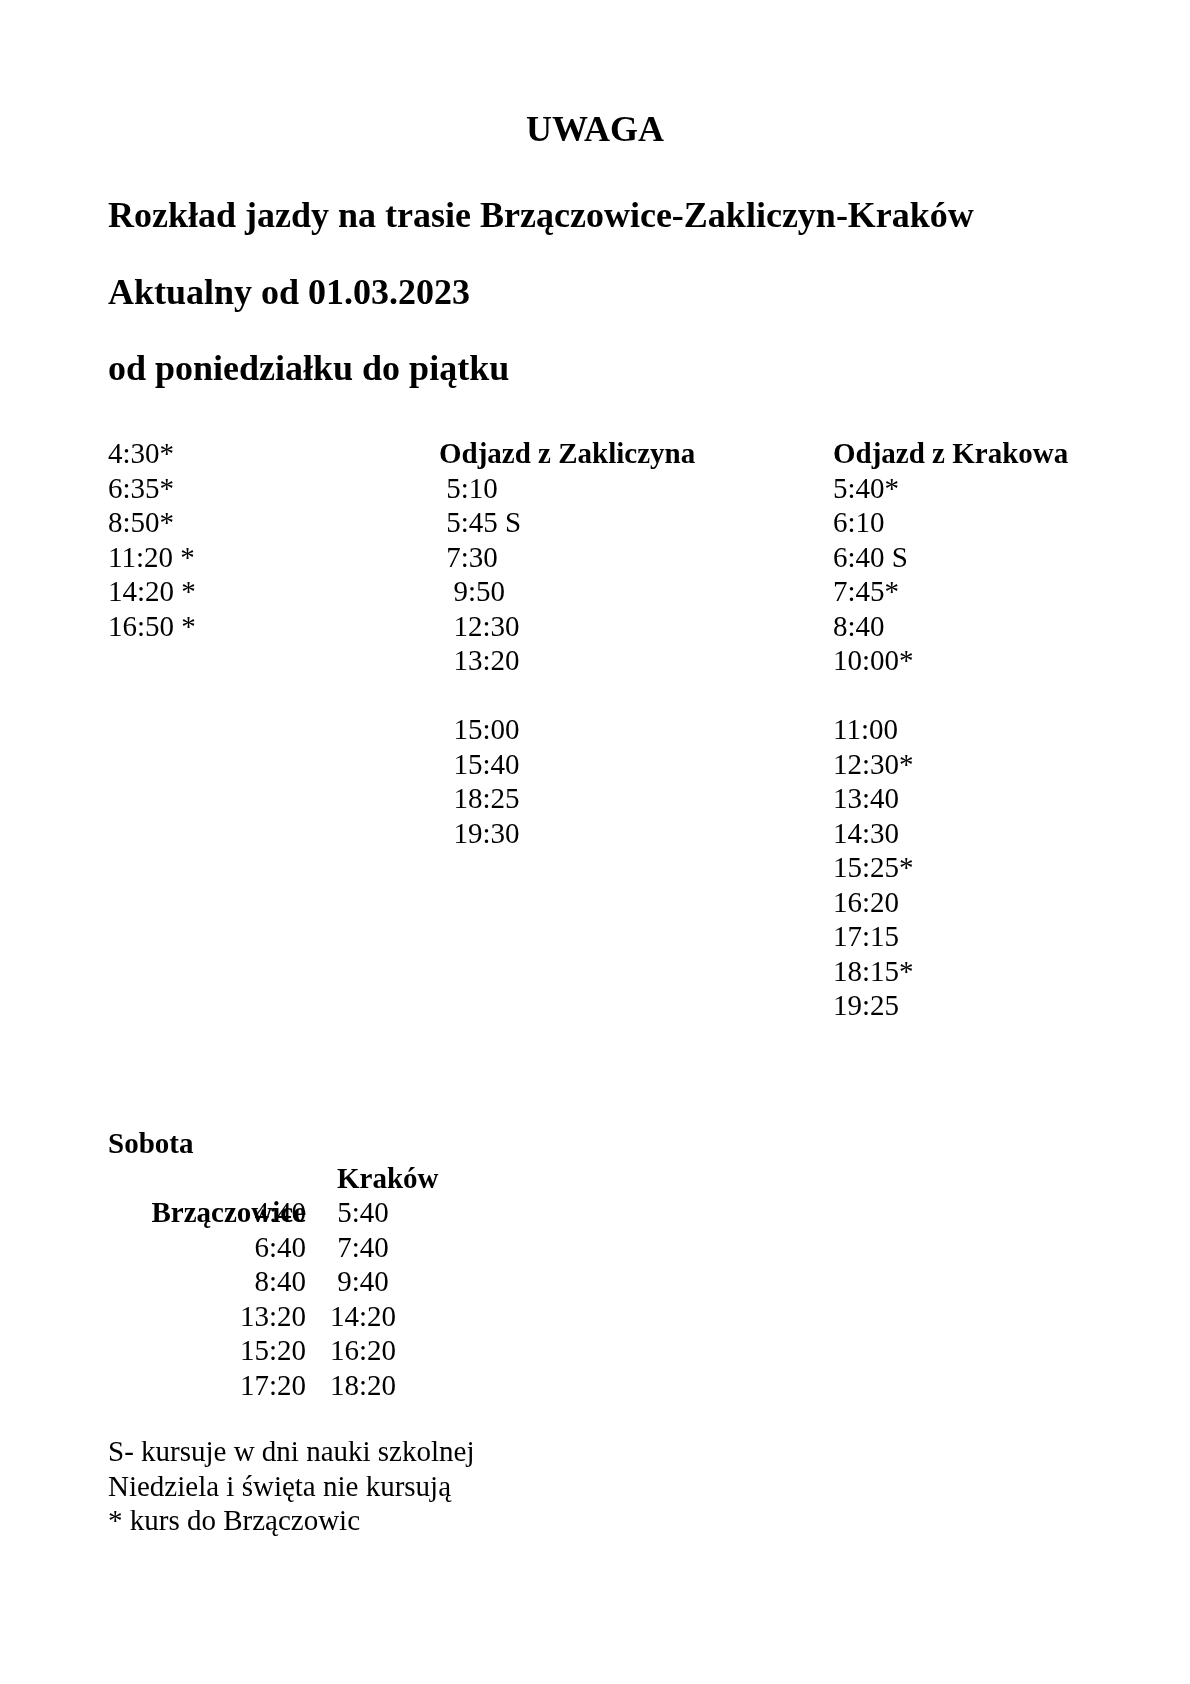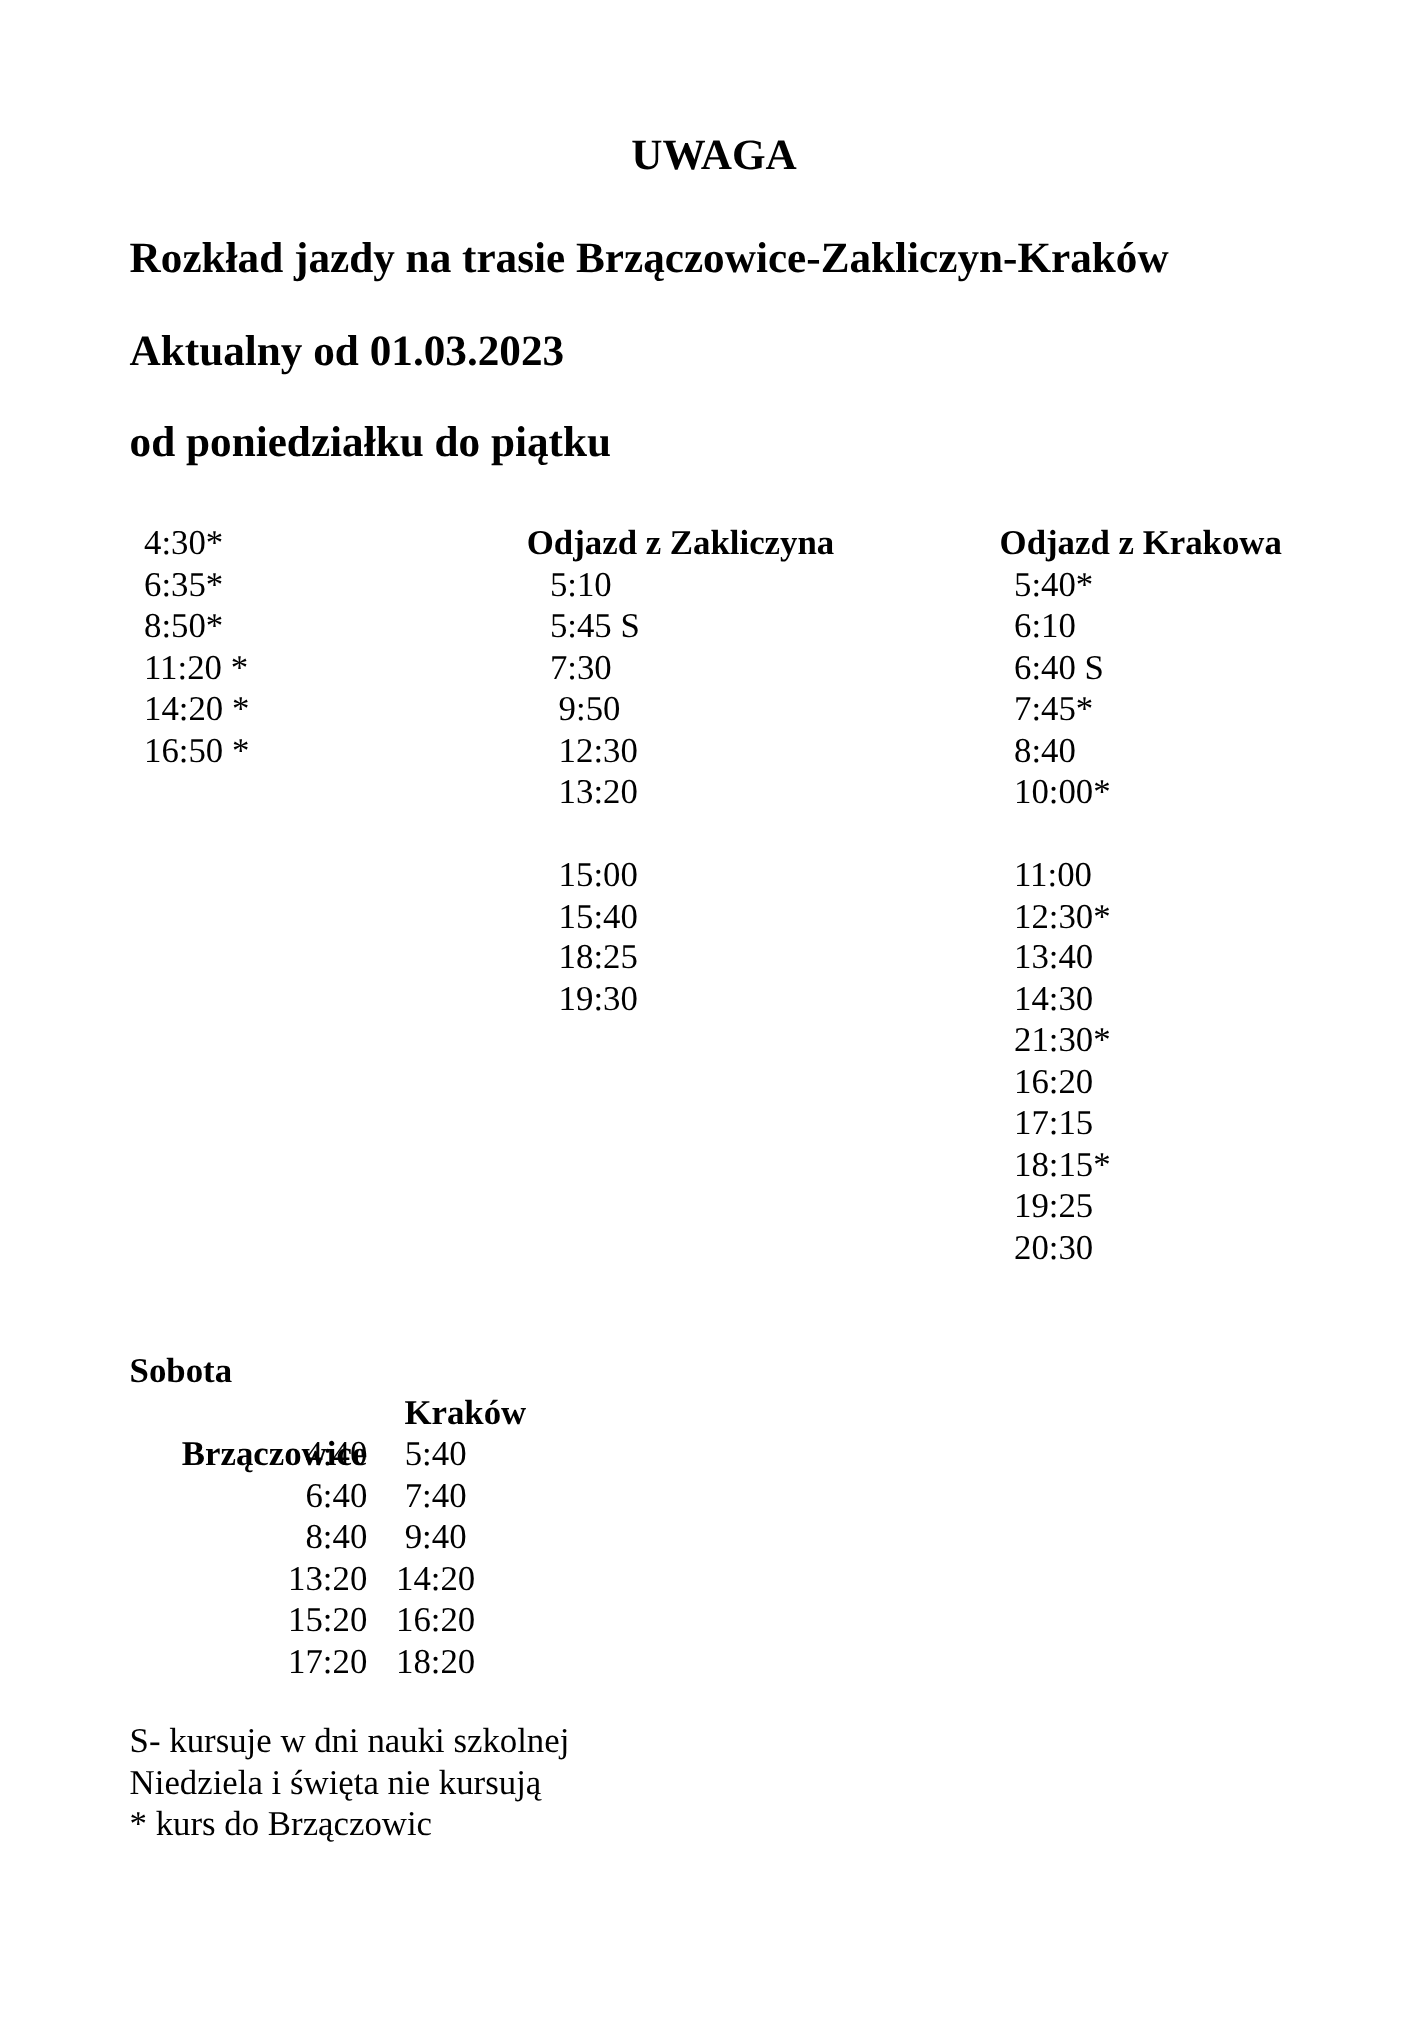--- a/index.html
+++ b/index.html
@@ -27,21 +27,21 @@
   .h2{top:272px;}
   .h3{top:348px;}
   .wcol{
     position:absolute; top:436px;
     font-size:29px; line-height:34.5px;
   }
   #wcol1{left:108px;}
   #wcol2{left:439px;}
   #wcol3{left:833px;}
   .col-header{font-weight:bold; white-space:pre; height:34.5px;}
-  .time-line{white-space:pre; height:34.5px;margin-left:12px;}
+  .time-line{white-space:pre; height:34.5px;}
   .sat{
     position:absolute; left:108px; top:1126px;
     font-size:29px; line-height:34.5px;
   }
   .sat-title{font-weight:bold; height:34.5px;}
   .sat-header{position:relative; font-weight:bold; height:34.5px; white-space:pre;}
   .satc2{position:absolute; left:229px; top:0;}
   .sat-row{position:relative; height:34.5px; white-space:pre;text-align:right;}
   .sat-c2{position:absolute; left:222px; top:0;}
   .notes{
@@ -96,26 +96,25 @@
         <div class="time-line">6:10</div>
         <div class="time-line">6:40 S</div>
         <div class="time-line">7:45*</div>
         <div class="time-line">8:40</div>
         <div class="time-line">10:00*</div>
         <div class="time-line">&nbsp;</div>
         <div class="time-line">11:00</div>
         <div class="time-line">12:30*</div>
         <div class="time-line">13:40</div>
         <div class="time-line">14:30</div>
-        <div class="time-line">21:30*</div>
+        <div class="time-line">15:25*</div>
         <div class="time-line">16:20</div>
         <div class="time-line">17:15</div>
         <div class="time-line">18:15*</div>
         <div class="time-line">19:25</div>
-        <div class="time-line">20:30</div>
       </div>
   </div>
 
   <div class="sat">
     <div class="sat-title">Sobota</div>
     <div class="sat-header">
       <span>Brzączowice</span>
       <span class="satc2">Kraków</span>
     </div>
     <div id="sat-rows">

